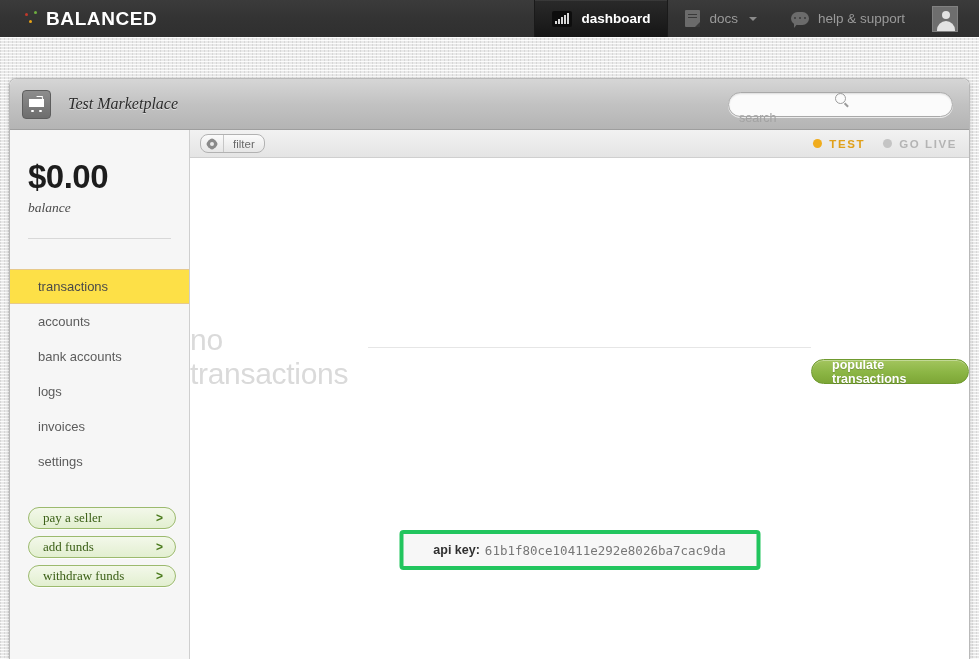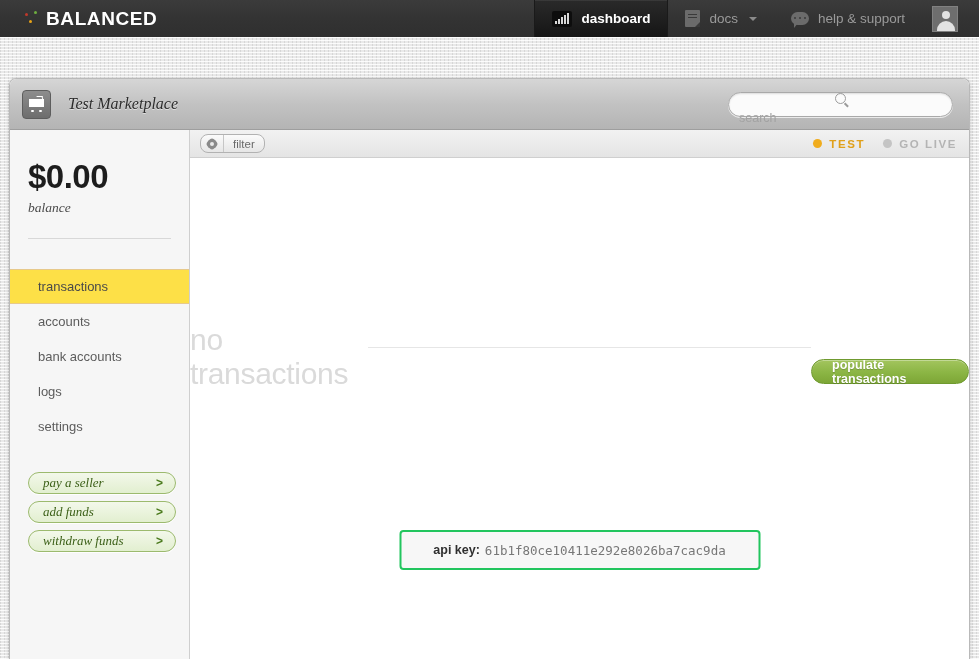--- a/index.html
+++ b/index.html
@@ -385,21 +385,20 @@
     border: 1px solid #9cba6e;
     display: flex;
     align-items: center;
     justify-content: space-between;
     padding: 0 12px 0 14px;
     cursor: pointer;
     box-shadow: 0 1px 0 rgba(255,255,255,0.9);
   }
   .pill-btn .txt {
     font-family: "Liberation Serif", serif;
-    font-style: italic;
     font-size: 13px;
     color: #3c6018;
   }
   .pill-btn .chev {
     font-size: 12px;
     font-weight: bold;
     color: #4a7a1c;
   }
 
   
@@ -523,21 +522,21 @@
   }
 
   #api-key-box {
     position: absolute;
     left: 50%;
     transform: translateX(-50%);
     top: 400px;
     width: 361px;
     height: 40px;
     background: #f7f7f7;
-    border: 2px solid #22c55e;
+    border: 4px solid #22c55e;
     border-radius: 4px;
     display: flex;
     align-items: center;
     justify-content: center;
     gap: 5px;
   }
   #api-key-label {
     font-size: 12.5px;
     font-weight: bold;
     color: #2f2f2f;
@@ -620,20 +619,21 @@
         <div id="balance-amount">$0.00</div>
         <div id="balance-label">balance</div>
       </div>
       <div id="balance-rule"></div>
 
       <ul id="nav-list">
         <li class="active">transactions</li>
         <li>accounts</li>
         <li>bank accounts</li>
         <li>logs</li>
+        <li>invoices</li>
         <li>settings</li>
       </ul>
 
       <div id="action-buttons">
 
         <div class="pill-btn">
           <span class="txt">pay a seller</span>
           <span class="chev">&gt;</span>
         </div>
 

